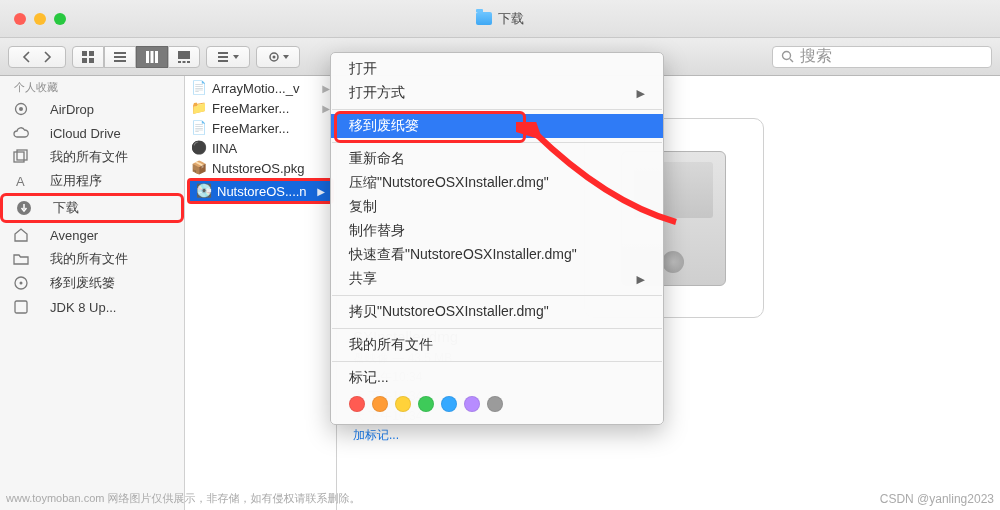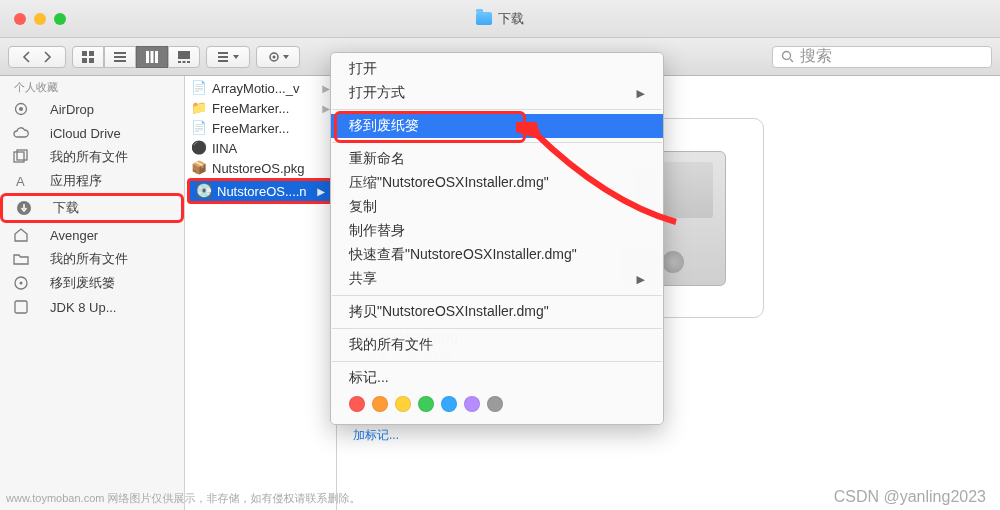--- a/index.html
+++ b/index.html
@@ -63,21 +63,21 @@
 .tag { width: 16px; height: 16px; border-radius: 50%; border: 1px solid rgba(0,0,0,.08); }
 
 
 .ctx-hl { position: absolute; border: 3px solid #ff2a2a; border-radius: 6px; left: 334px; top: 111px; width: 192px; height: 32px; z-index: 30; pointer-events: none; }
 
 
 .arrow { position: absolute; left: 516px; top: 122px; z-index: 40; pointer-events: none; }
 
 
 .wm-l { position: absolute; left: 6px; bottom: 4px; font-size: 11px; color: #aaa; margin-top: 16px; }
-.wm-r { position: absolute; right: 14px; bottom: 4px; font-size: 16px; color: #aaa; }
+.wm-r { position: absolute; right: 6px; bottom: 4px; font-size: 12px; color: #aaa; }
 
 .file-box-hl { border: 3px solid #ff2a2a; border-radius: 4px; margin: 0 2px; }
 </style>
 </head>
 <body>
 
 <div class="titlebar">
   <div class="traffic">
     <div class="light red"></div>
     <div class="light yellow"></div>

